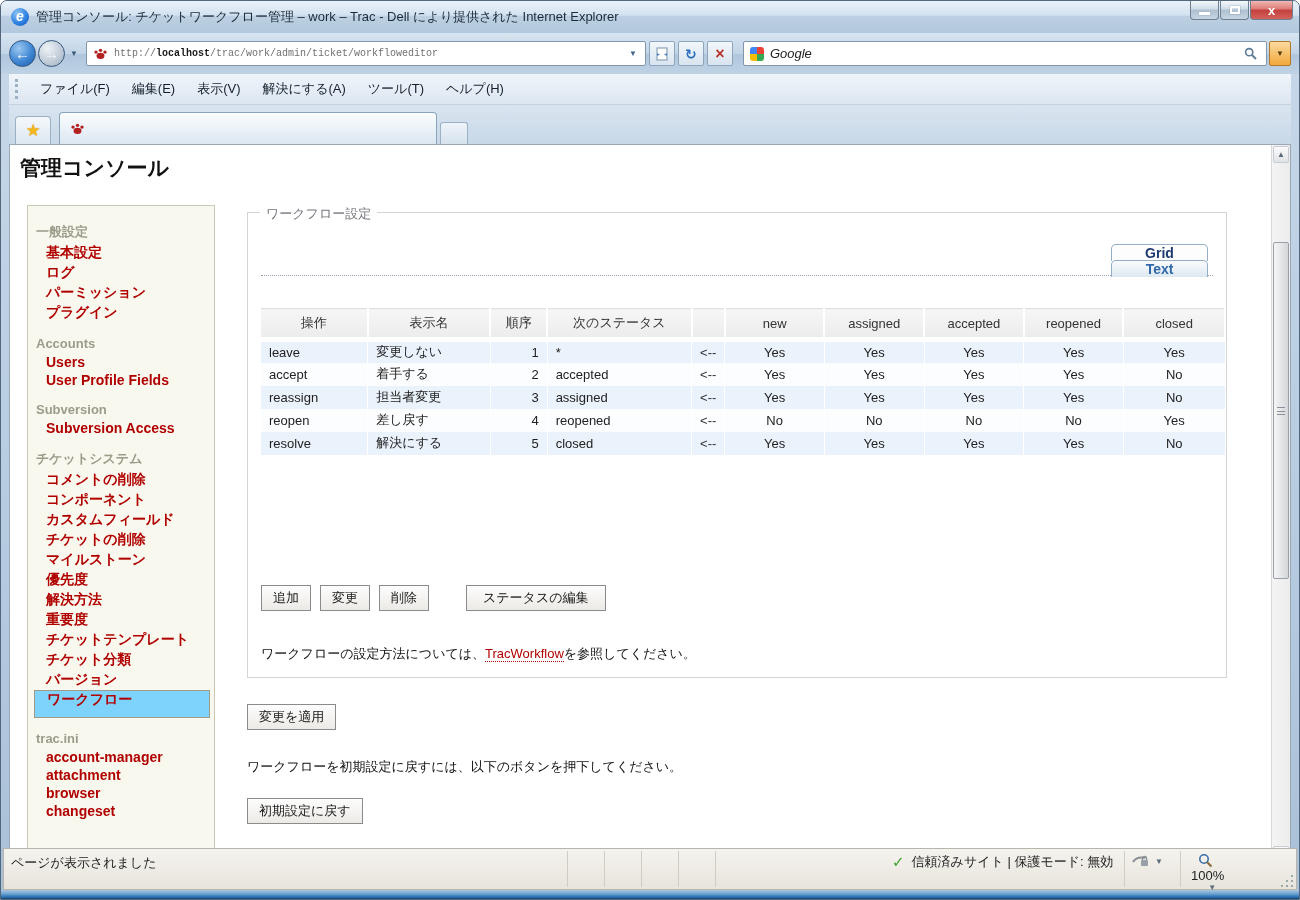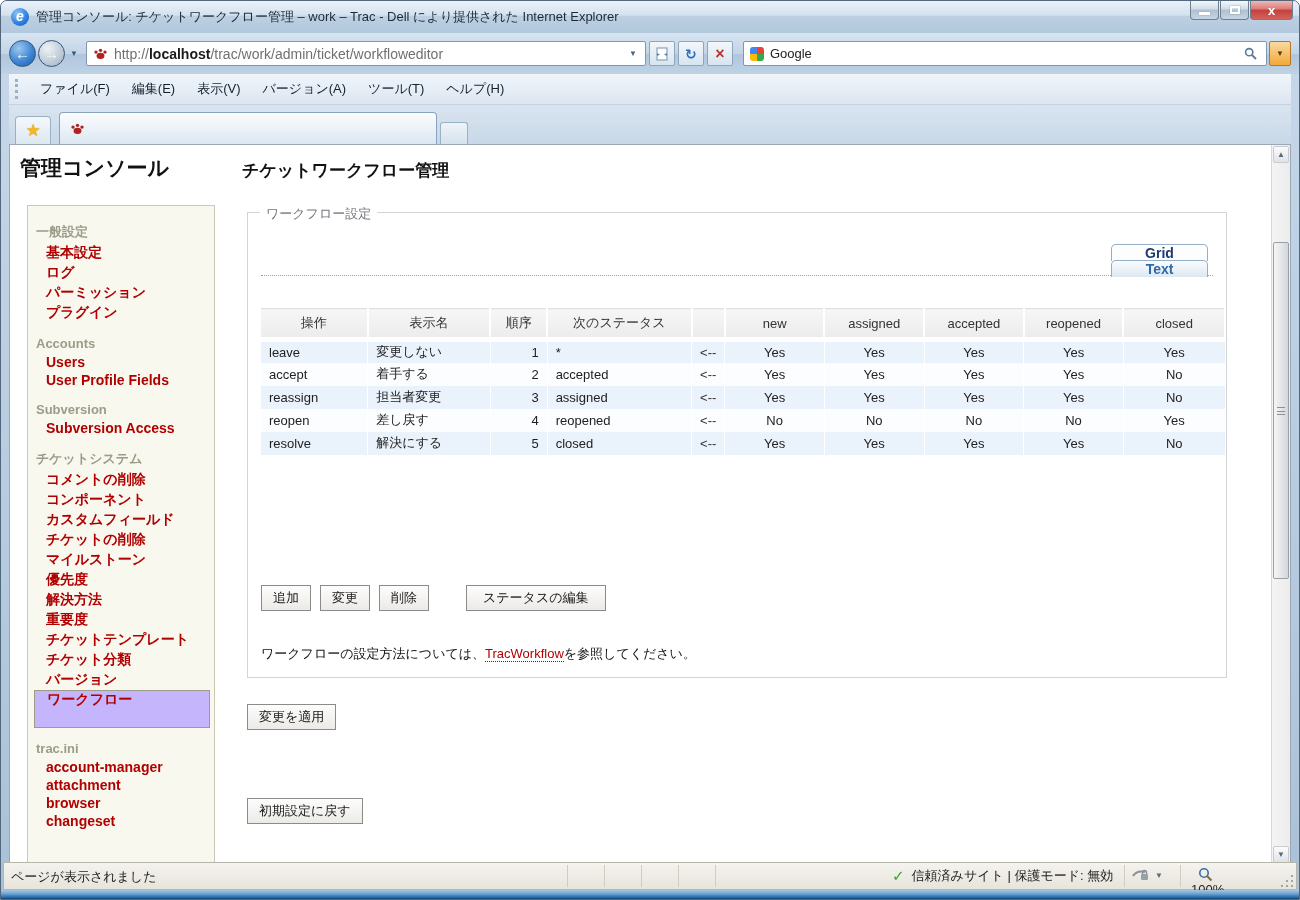--- a/index.html
+++ b/index.html
@@ -42,30 +42,30 @@
   }
   .nav-circle { width:27px; height:27px; border-radius:50%; border:1px solid #35567c;
     display:flex; align-items:center; justify-content:center;
     font-size:15px; font-weight:bold; color:#fff; flex:0 0 auto; }
   .nav-back { background:radial-gradient(circle at 35% 30%,#9cc8f0,#3f86d4 55%,#1c5aa5); }
   .nav-fwd  { background:radial-gradient(circle at 35% 30%,#eef2f6,#c2cdd9 55%,#9fb0c2);
     color:#f7fafc; margin-left:2px; }
   .nav-caret { font-size:8px; color:#3a5a7a; margin:0 8px 0 5px; }
   .addressbar { height:25px; flex:0 0 560px; background:#fff; border:1px solid #8096ac;
     border-radius:2px; display:flex; align-items:center; padding:0 6px; }
-  .addressbar .url { font-size:14px; color:#707070; white-space:nowrap; overflow:hidden; flex:1; }
+  .addressbar .url { font-size:10px; color:#707070; white-space:nowrap; overflow:hidden; flex:1;font-family:Liberation Mono, monospace; }
   .addressbar .url b { color:#1a1a1a; }
   .paw { width:15px; height:15px; margin-right:6px; flex:0 0 auto; }
   .addr-caret { font-size:8px; color:#44688c; padding:0 2px; }
   .nav-btn { width:26px; height:25px; border:1px solid #8ea6bd; background:linear-gradient(180deg,#f2f7fb,#d8e4ef);
     border-radius:2px; margin-left:3px; display:flex; align-items:center; justify-content:center; font-size:14px; }
   .nav-btn.refresh { color:#2a6fc0; font-weight:bold; }
   .nav-btn.stop { color:#b8322c; font-weight:bold; font-size:16px; }
   .searchbox { height:25px; flex:1; margin-left:10px; background:#fff; border:1px solid #8096ac;
-    border-radius:2px; display:flex; align-items:center; padding:0 6px; }
+    border-radius:2px; display:flex; align-items:center; padding:0 6px;font-style:italic; }
   .google-logo { width:14px; height:14px; margin-right:6px; flex:0 0 auto;
     background:
       linear-gradient(90deg,#4285f4 50%,#ea4335 50%) top/100% 50% no-repeat,
       linear-gradient(90deg,#fbbc05 50%,#34a853 50%) bottom/100% 50% no-repeat;
     border-radius:3px; }
   .searchbox .q { font-size:13px; color:#222; flex:1; }
   .search-go { width:20px; display:flex; justify-content:center; }
   .search-split { width:22px; height:25px; margin-left:2px; border:1px solid #b07a2a;
     background:linear-gradient(180deg,#fbd9a0,#f2a93b); border-radius:2px;
     display:flex; align-items:center; justify-content:center; font-size:8px; color:#5a3a10; }
@@ -95,21 +95,21 @@
   .content { position:absolute; top:143px; left:8px; right:8px; bottom:35px; background:#fff;
     border:1px solid #9aa8b5; border-bottom:none; }
   .page { position:absolute; left:0; top:0; right:19px; bottom:0; background:#fff; overflow:hidden; }
 
   .sidebar-title { position:absolute; left:10px; top:9px; font-size:21px; font-weight:bold; color:#111; }
   .side-panel { position:absolute; left:17px; top:60px; width:188px; height:660px;
     background:#f9f8ef; border:1px solid #c9c9b5; padding:4px 0 8px 6px; }
   .side-heading { font-size:13px; font-weight:bold; color:#9c9c8a; margin:13px 0 2px 2px; }
   .side-link { display:block; font-size:14px; font-weight:bold; color:#b00000;
     text-decoration:none; padding:1px 0 1px 12px; }
-  .side-link.selected { background:#c4b5fd; border:1px solid #9e9c89; margin-right:4px; padding-top:0; padding-bottom:18px; }
+  .side-link.selected { background:#7dd3fc; border:1px solid #9e9c89; margin-right:4px; padding-top:0; padding-bottom:8px; }
 
   .page-title { position:absolute; left:232px; top:14px; font-size:17px; font-weight:bold; color:#111; }
 
   .wf-fieldset { position:absolute; left:237px; top:67px; width:980px; height:466px;
     border:1px solid #d4d4d4;padding-left:34px; }
   .wf-legend { position:absolute; top:-8px; left:12px; background:#fff; padding:0 6px;
     font-size:13px; color:#75757d; }
 
   .editor-tabs { position:absolute; top:30px; left:13px; right:13px; height:33px;
     border-bottom:1px dotted #98a6b4; display:flex; align-items:flex-end;flex-direction:column; }
@@ -149,21 +149,21 @@
     align-items:center; justify-content:center; font-size:8px; color:#5a6a78;
     background:linear-gradient(180deg,#fcfcfc,#dfe2e6); border:1px solid #c8ccd2; border-radius:2px; }
   .scroll-btn.up { top:1px; } .scroll-btn.down { bottom:1px; }
   .scroll-thumb { position:absolute; left:1px; right:1px; top:97px; height:337px;
     background:linear-gradient(90deg,#f6f6f6,#d4d6da); border:1px solid #9aa0aa; border-radius:2px; }
   .thumb-grip { position:absolute; top:50%; left:3px; right:3px; height:8px; margin-top:-4px;
     border-top:1px solid #8a919c; border-bottom:1px solid #8a919c;
     background:linear-gradient(180deg,transparent 3px,#8a919c 3px,#8a919c 4px,transparent 4px); }
 
   
-  .statusbar { position:absolute; left:2px; right:2px; bottom:9px; height:28px;
+  .statusbar { position:absolute; left:2px; right:2px; bottom:9px; height:42px;
     background:linear-gradient(180deg,#f5f3ee,#e7e4dc); border:1px solid #b8b5ab;
     font-size:13px; color:#222; }
   .status-left { position:absolute; left:7px; top:5px; }
   .status-sep { position:absolute; top:2px; bottom:2px; width:1px; background:#cfccc2; }
   .sec-group { position:absolute; left:888px; top:4px; display:flex; align-items:center; }
   .check { color:#3aa12c; font-weight:bold; font-size:15px; margin-right:7px; }
   .zone-group { position:absolute; left:1128px; top:4px; display:flex; align-items:center; }
   .zoom-group { position:absolute; left:1182px; top:4px; display:flex; align-items:center;flex-direction:column; }
   .mini-caret { font-size:8px; color:#5a6a78; margin-left:6px; }
   .grip { position:absolute; right:1px; bottom:1px; width:15px; height:15px;
@@ -245,21 +245,21 @@
         <span>▼</span>
       </div>
   </div>
 
   <div class="menubar">
     <span class="menu-grip"></span>
     <div id="menuItems" style="display:flex;">
         <span class="menu-item">ファイル(F)</span>
         <span class="menu-item">編集(E)</span>
         <span class="menu-item">表示(V)</span>
-        <span class="menu-item">バージョン(A)</span>
+        <span class="menu-item">解決にする(A)</span>
         <span class="menu-item">ツール(T)</span>
         <span class="menu-item">ヘルプ(H)</span>
       </div>
   </div>
 
   <div class="tabbar">
     <div class="fav-btn">
         <span class="star">★</span>
       </div>
     <div class="browser-tab">
@@ -301,21 +301,20 @@
           <a class="side-link" href="#">チケット分類</a>
           <a class="side-link" href="#">バージョン</a>
           <a class="side-link selected" href="#">ワークフロー</a>
           <div class="side-heading">trac.ini</div>
           <a class="side-link" href="#">account-manager</a>
           <a class="side-link" href="#">attachment</a>
           <a class="side-link" href="#">browser</a>
           <a class="side-link" href="#">changeset</a>
         </div>
 
-      <div class="page-title">チケットワークフロー管理</div>
 
       <fieldset class="wf-fieldset">
         <span class="wf-legend">ワークフロー設定</span>
 
         <div class="editor-tabs">
           <div class="etab active">Grid</div>
           <div class="etab inactive">Text</div>
         </div>
 
         <table class="wf-table" id="wfTable">
@@ -415,20 +414,21 @@
           <button class="btn">削除</button>
           <button class="btn wide">ステータスの編集</button>
         </div>
 
         <div class="wf-note">
           <span>ワークフローの設定方法については、</span><a class="trac-link" href="#">TracWorkflow</a><span>を参照してください。</span>
         </div>
       </fieldset>
 
       <button class="btn apply-btn">変更を適用</button>
+      <div class="reset-note">ワークフローを初期設定に戻すには、以下のボタンを押下してください。</div>
       <button class="btn reset-btn">初期設定に戻す</button>
     </div>
 
     <div class="vscroll">
       <div class="scroll-btn up">
           <span>▲</span>
         </div>
       <div class="scroll-thumb">
           <span class="thumb-grip"></span>
         </div>

